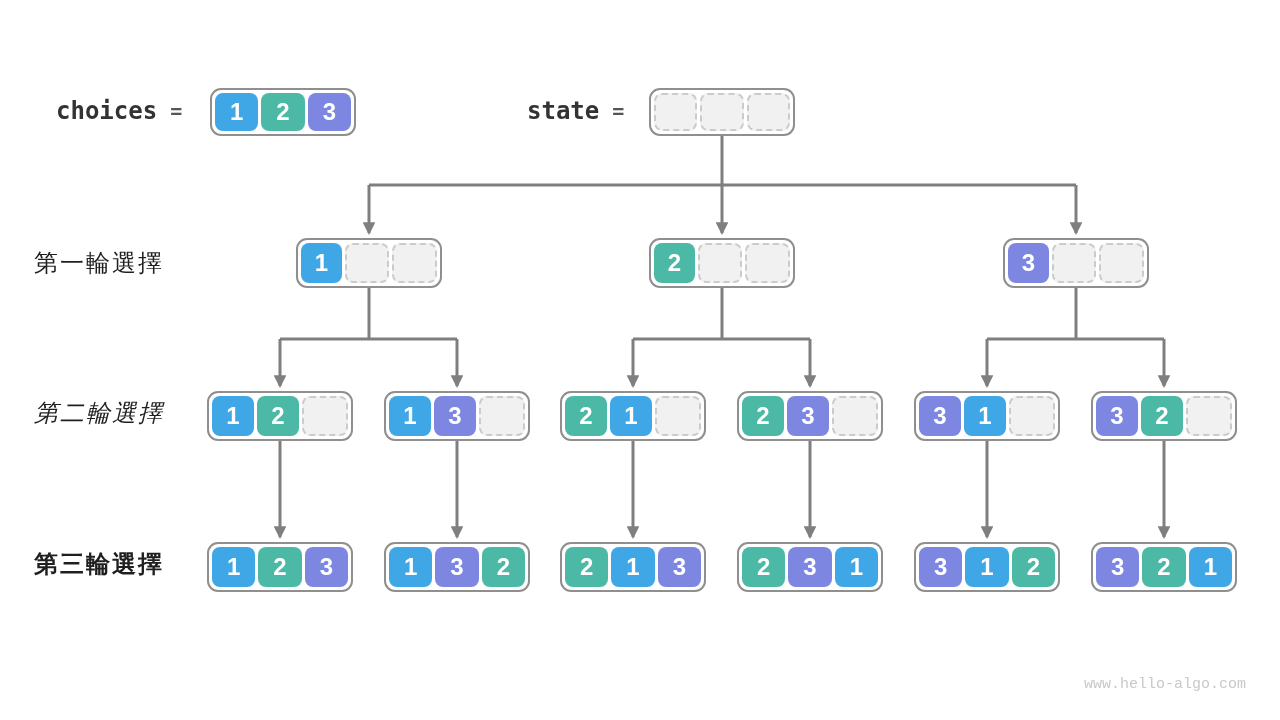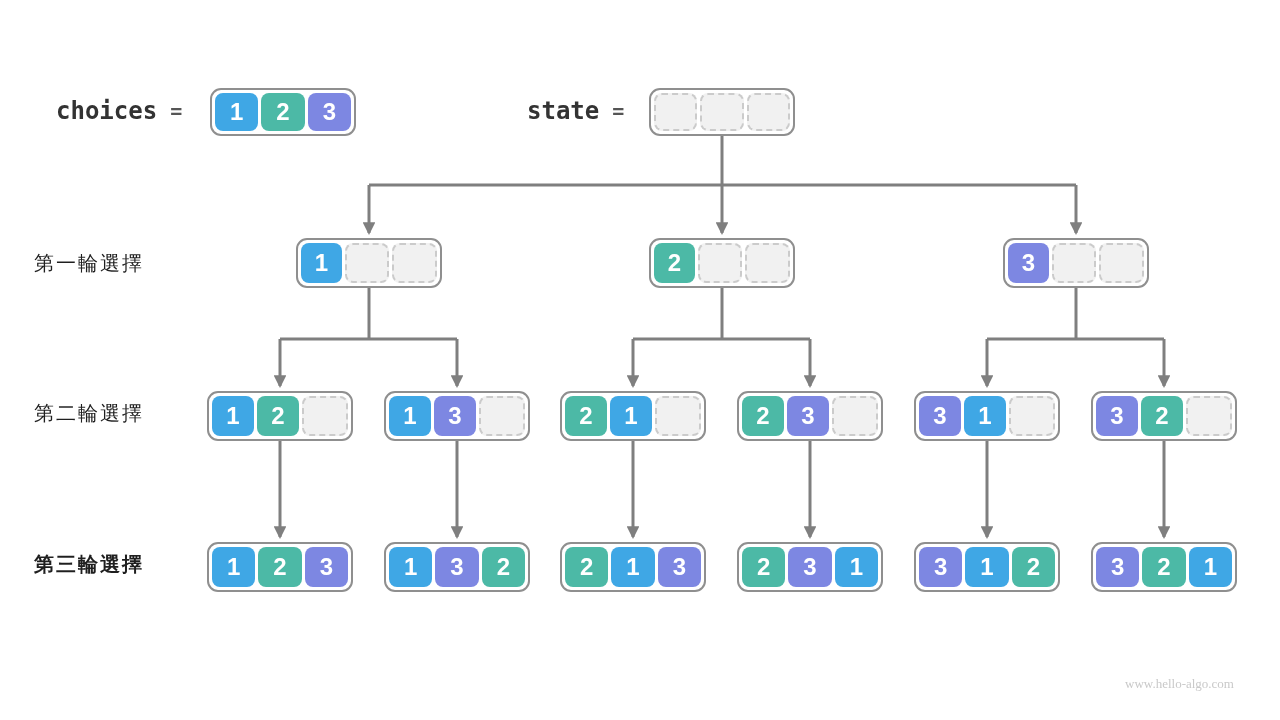--- a/index.html
+++ b/index.html
@@ -20,21 +20,21 @@
   .connectors marker path{fill:var(--line);}
 
   .eq-label{
     position:absolute;display:flex;align-items:center;gap:13px;
     font-family:"DejaVu Sans Mono","Liberation Mono",monospace;
     font-weight:bold;font-size:24px;color:#333333;line-height:1;
   }
   .eq-label .eq{font-size:20px;color:#555555;}
 
   .row-label{
-    position:absolute;font-size:20px;letter-spacing:2px;color:var(--label-text);
+    position:absolute;font-size:24px;letter-spacing:2px;color:var(--label-text);
     line-height:30px;white-space:nowrap;text-align:right;
   }
 
   .box{
     position:absolute;box-sizing:border-box;width:146px;
     background:#ffffff;border:2px solid var(--box-border);border-radius:11px;
     display:flex;align-items:stretch;gap:3px;padding:3px;
   }
   .box.h48{height:48px;}
   .box.h50{height:50px;}
@@ -45,23 +45,23 @@
   .cell.filled{
     color:#ffffff;font-size:24px;font-weight:bold;
     font-family:"Liberation Sans",sans-serif;
   }
   .cell.empty{
     background:var(--empty-fill);
     border:2px dashed var(--empty-border);
   }
 
   .watermark{
-    position:absolute;right:46px;top:676px;
-    font-family:Liberation Serif, serif;
-    font-size:13px;color:var(--watermark);
+    position:absolute;right:34px;top:676px;
+    font-family:Liberation Mono, monospace;
+    font-size:15px;color:var(--watermark);
   }
 </style>
 </head>
 <body>
 
 <div class="canvas">
 
   <svg class="connectors" viewBox="0 0 1280 720">
     <defs>
       <marker id="ah" markerUnits="strokeWidth" markerWidth="4.2" markerHeight="4.2" viewBox="0 0 10 10" refX="8.5" refY="5" orient="auto">
@@ -110,21 +110,21 @@
     <span>state</span>
     <span class="eq">=</span>
   </div>
   <div class="box h48" style="left:649px;top:88px;">
       <span class="cell empty"></span>
       <span class="cell empty"></span>
       <span class="cell empty"></span>
     </div>
 
   <div class="row-label" style="left:34px;top:248px;">第一輪選擇</div>
-  <div class="row-label" style="left:34px;top:398px;">第二輪選擇</div>
+  <div class="row-label" style="left:34px;top:398px;font-style:italic;">第二輪選擇</div>
   <div class="row-label" style="left:34px;top:549px;font-weight:bold;">第三輪選擇</div>
 
   <div class="box h50" style="left:296px;top:238px;">
       <span class="cell filled" style="background: rgb(63, 167, 229);">1</span>
       <span class="cell empty"></span>
       <span class="cell empty"></span>
     </div>
   <div class="box h50" style="left:649px;top:238px;">
       <span class="cell filled" style="background: rgb(76, 185, 166);">2</span>
       <span class="cell empty"></span>

